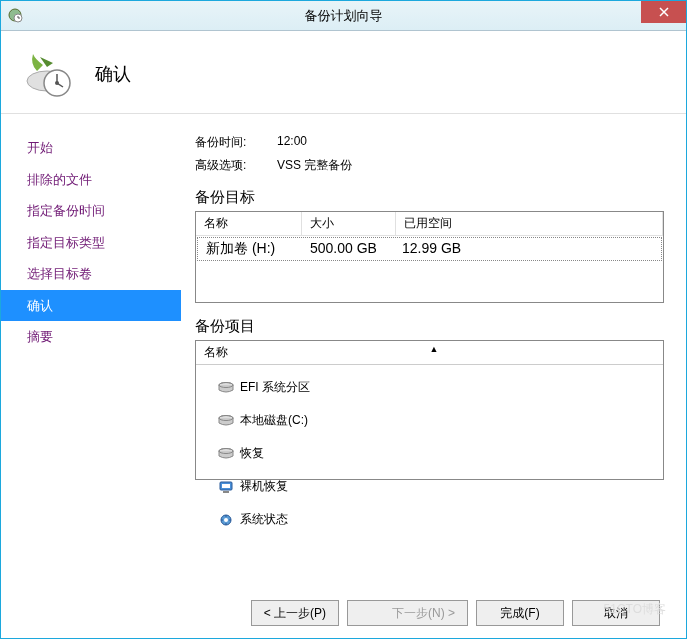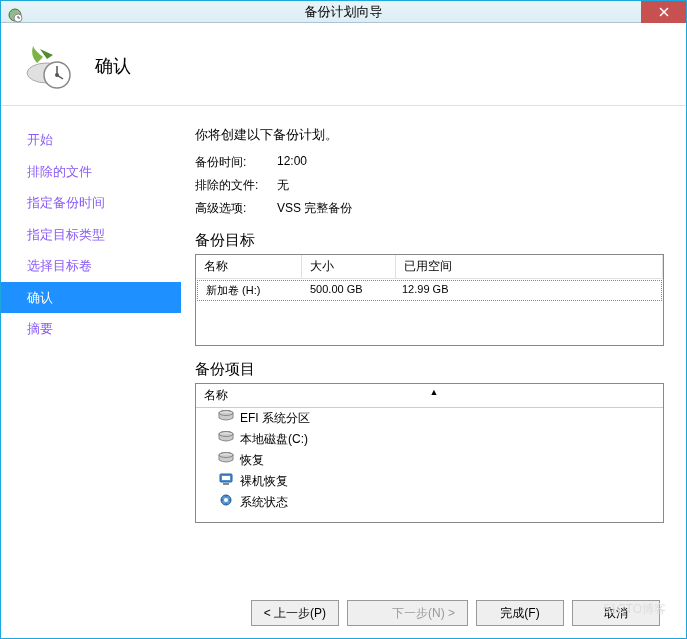--- a/index.html
+++ b/index.html
@@ -1,51 +1,51 @@
 <!DOCTYPE html>
 <html><head>
   <meta charset="utf-8">
   <style>
     * { margin: 0; padding: 0; box-sizing: border-box; font-family: "Microsoft YaHei", "SimSun", Arial, sans-serif; font-size: 12px; }
     body { background: #fff; width: 687px; height: 639px; position: relative; border: 1px solid #1ca8dd; overflow: hidden; }
     
-    .titlebar { background: linear-gradient(#e8f4f8, #dceef5); height: 22px; display: flex; align-items: center; justify-content: center; position: relative; border-bottom: 1px solid #b0c4d0; }
+    .titlebar { background: linear-gradient(#e8f4f8, #dceef5); height: 30px; display: flex; align-items: center; justify-content: center; position: relative; border-bottom: 1px solid #b0c4d0; }
     .titlebar .title { font-size: 13px; color: #000; }
     .titlebar .left-icon { position: absolute; left: 6px; top: 6px; width: 16px; height: 16px; }
     .close-btn { position: absolute; right: 0; top: 0; width: 45px; height: 22px; background: #c75050; color: #fff; display: flex; align-items: center; justify-content: center; cursor: pointer; }
     .close-btn svg { width: 10px; height: 10px; }
     
     .header { display: flex; align-items: center; padding: 18px 24px 14px 24px; gap: 20px; border-bottom: 1px solid #e0e0e0; }
     .header-icon { width: 50px; height: 50px; position: relative; }
     .header-title { font-size: 18px; color: #000; }
     
     .body { display: flex; height: 490px; }
     .nav { width: 180px; padding-top: 18px; }
-    .nav-item { padding: 6px 10px 6px 26px; cursor: pointer; color: #8b5cf6; font-size: 13px; line-height: 1.5; }
+    .nav-item { padding: 6px 10px 6px 26px; cursor: pointer; color: #701a75; font-size: 13px; line-height: 1.5; }
     .nav-item.selected { background: #1e90ff; color: #fff; }
     
     .content { flex: 1; padding: 20px 22px 10px 14px; }
     .intro { margin-bottom: 10px; font-size: 13px; }
     .kv { display: flex; font-size: 13px; margin-bottom: 6px; }
     .kv .k { width: 82px; }
     
     .section-label { font-size: 15px; margin-top: 14px; margin-bottom: 4px; }
     
     .table-box { border: 1px solid #888; background: #fff; height: 92px; }
     .table-head { display: flex; background: #fff; border-bottom: 1px solid #e0e0e0; }
     .table-head .th { padding: 3px 8px; border-right: 1px solid #e0e0e0; font-size: 12px; }
     .th1 { width: 106px; } .th2 { width: 94px; } .th3 { flex: 1; }
     .table-row { display: flex; border: 1px dotted #888; margin: 1px; }
-    .table-row .td { padding: 2px 8px; font-size: 11px; }
+    .table-row .td { padding: 2px 8px; font-size: 14px; }
     .td1 { width: 104px; } .td2 { width: 92px; } .td3 { flex: 1; }
     
     .items-box { border: 1px solid #888; background: #fff; height: 140px; }
     .items-head { display: flex; border-bottom: 1px solid #ccc; padding: 3px 8px; font-size: 12px; position: relative; }
     .items-head .sort-ind { position: absolute; left: 50%; top: 3px; font-size: 9px; }
-    .item-row { display: flex; gap: 6px; padding: 2px 22px; font-size: 12px; }
+    .item-row { display: flex; align-items: center; gap: 6px; padding: 2px 22px; font-size: 12px; margin-top: 12px; }
     .disk-icon { width: 16px; height: 12px; display: inline-block; }
     
     .button-bar { position: absolute; bottom: 12px; right: 26px; display: flex; gap: 8px; }
     .btn { min-width: 88px; height: 26px; border: 1px solid #999; background: #efefef; cursor: pointer; font-size: 12px; display: flex; align-items: center; justify-content: center; padding: 0 12px; }
     .btn.disabled { color: #999; cursor: default; padding-left: 44px; }
     
     .watermark { position: absolute; bottom: 20px; right: 20px; color: #ddd; font-size: 12px; pointer-events: none; }
   </style>
 </head>
 <body>
@@ -85,29 +85,24 @@
       <div class="nav-item">开始</div>
       <div class="nav-item">排除的文件</div>
       <div class="nav-item">指定备份时间</div>
       <div class="nav-item">指定目标类型</div>
       <div class="nav-item">选择目标卷</div>
       <div class="nav-item selected">确认</div>
       <div class="nav-item">摘要</div>
     </div>
 
   <div class="content">
-    <div class="intro">你将创建以下备份计划。</div>
 
     <div class="kv">
       <div class="k">备份时间:</div>
       <div>12:00</div>
-    </div>
-    <div class="kv">
-      <div class="k">排除的文件:</div>
-      <div>无</div>
     </div>
     <div class="kv">
       <div class="k">高级选项:</div>
       <div>VSS 完整备份</div>
     </div>
 
     <div class="section-label">备份目标</div>
     <div class="table-box">
       <div class="table-head">
         <div class="th th1">名称</div>

